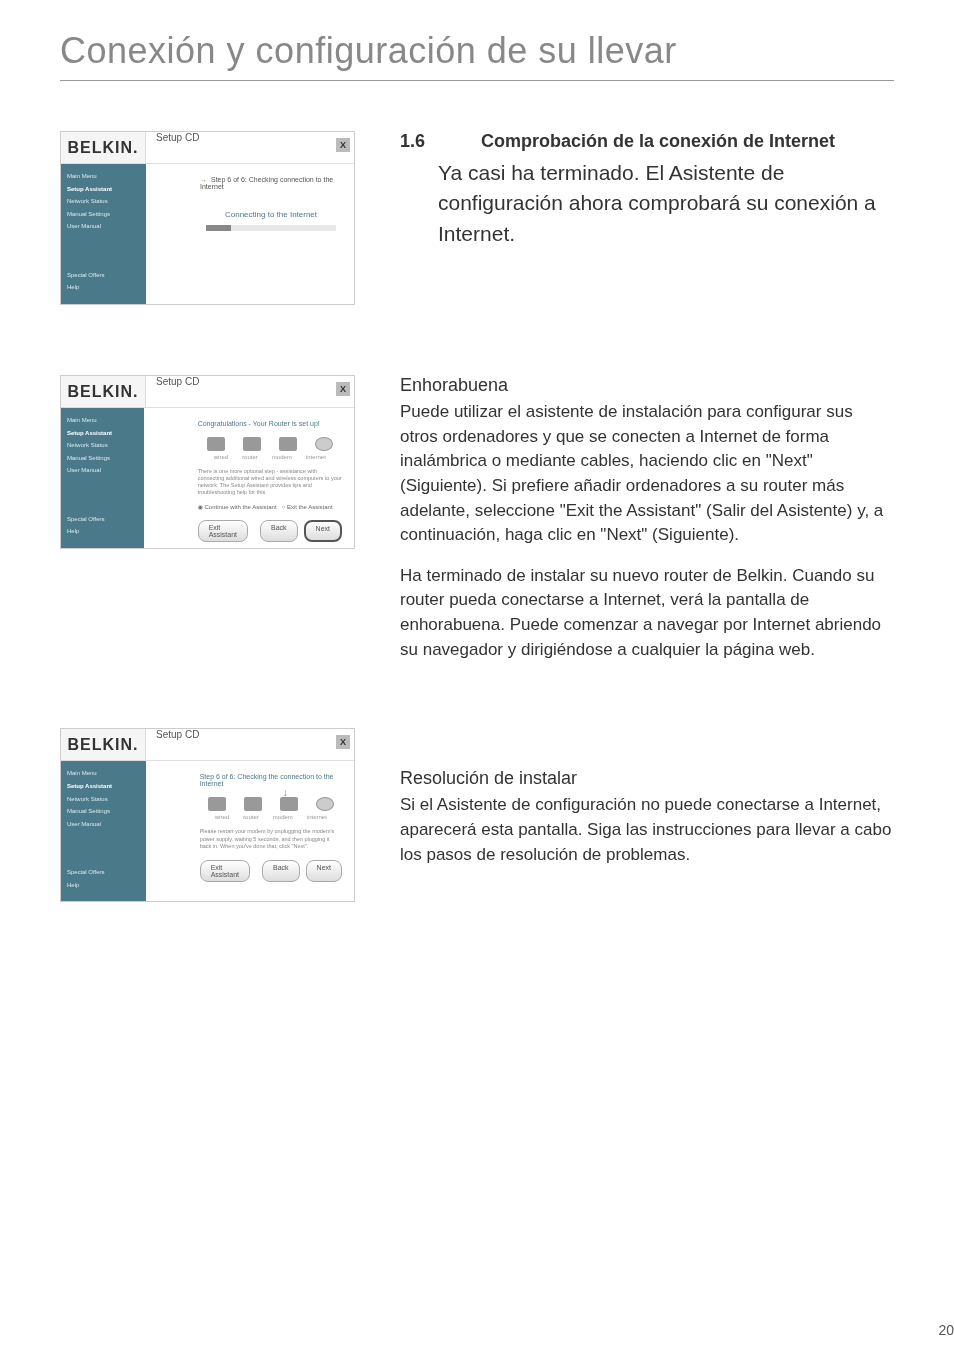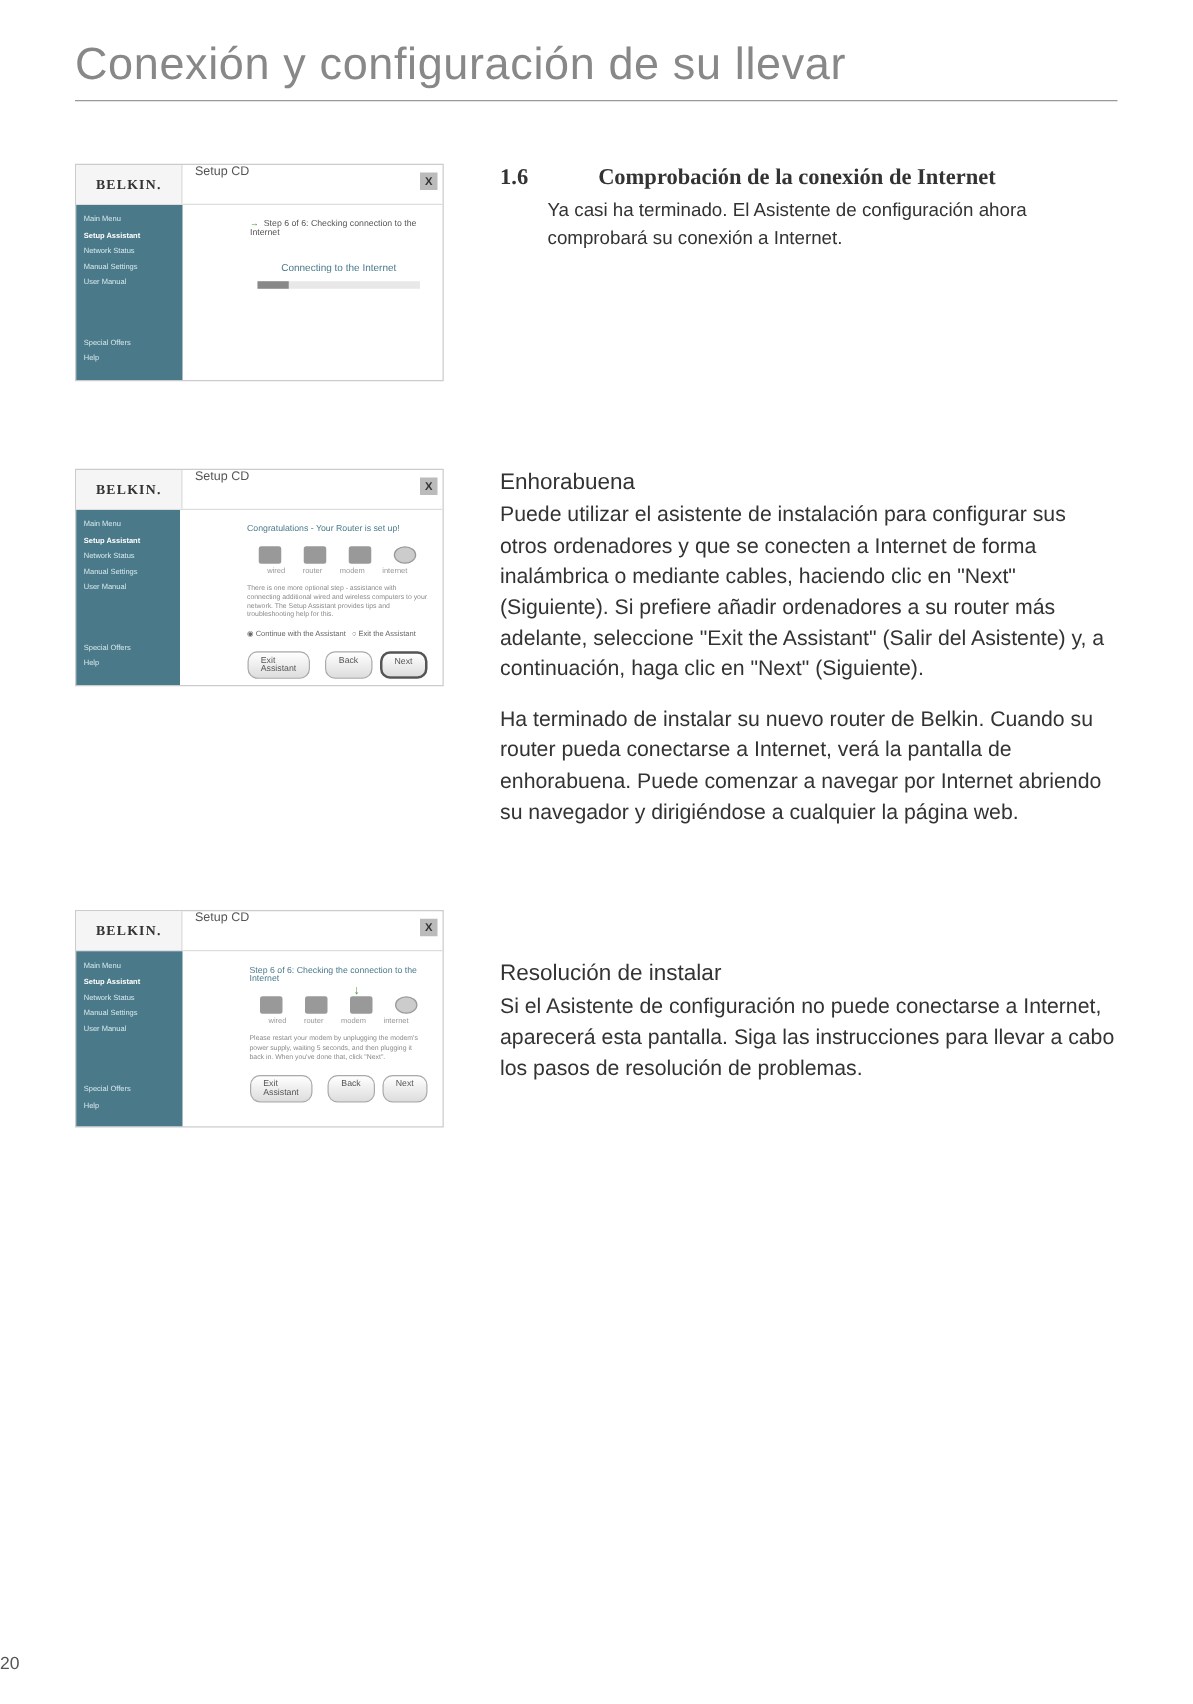--- a/index.html
+++ b/index.html
@@ -51,24 +51,23 @@
       height: 32px;
       border-bottom: 1px solid #ddd;
     }
     .belkin-logo {
       width: 85px;
       background: #f5f5f5;
       display: flex;
       align-items: center;
       justify-content: center;
       font-weight: bold;
-      font-size: 11px;
+      font-size: 16px;
       letter-spacing: 1px;
       border-right: 1px solid #ddd;
-      font-family: Liberation Serif, serif;
     }
     .belkin-setup-cd {
       flex: 1;
       display: flex;
       align-items: flex-start;
       padding-left: 10px;
       font-size: 10px;
       color: #555;
       position: relative;
     }
@@ -196,54 +195,53 @@
       color: #555;
     }
     .mini-btn.primary {
       border: 2px solid #555;
     }
     
     .section-heading {
       display: flex;
       align-items: flex-end;
       margin-bottom: 6px;
-      font-family: Liberation Serif, serif;
     }
     .section-num {
       font-weight: bold;
       font-size: 18px;
       margin-right: 12px;
     }
     .section-title {
       font-weight: bold;
       font-size: 18px;
       margin-left: 44px;
     }
     .body-text {
-      font-size: 15px;
+      font-size: 21px;
       line-height: 1.45;
       color: #333;
       padding-left: 38px;
     }
     .sub-heading {
       font-weight: normal;
       font-size: 18px;
       margin-bottom: 4px;
     }
     .para {
       font-size: 17px;
       line-height: 1.45;
       margin-bottom: 16px;
     }
     .page-number {
       position: absolute;
       bottom: 25px;
       left: 0;
-      right: 12px;
-      text-align: left;
+      right: 0;
+      text-align: right;
       font-size: 14px;
       color: #555;
     }
     .down-arrow {
       display: inline-block;
       color: #5a9a3a;
       font-size: 10px;
     }
   </style>
 </head>

